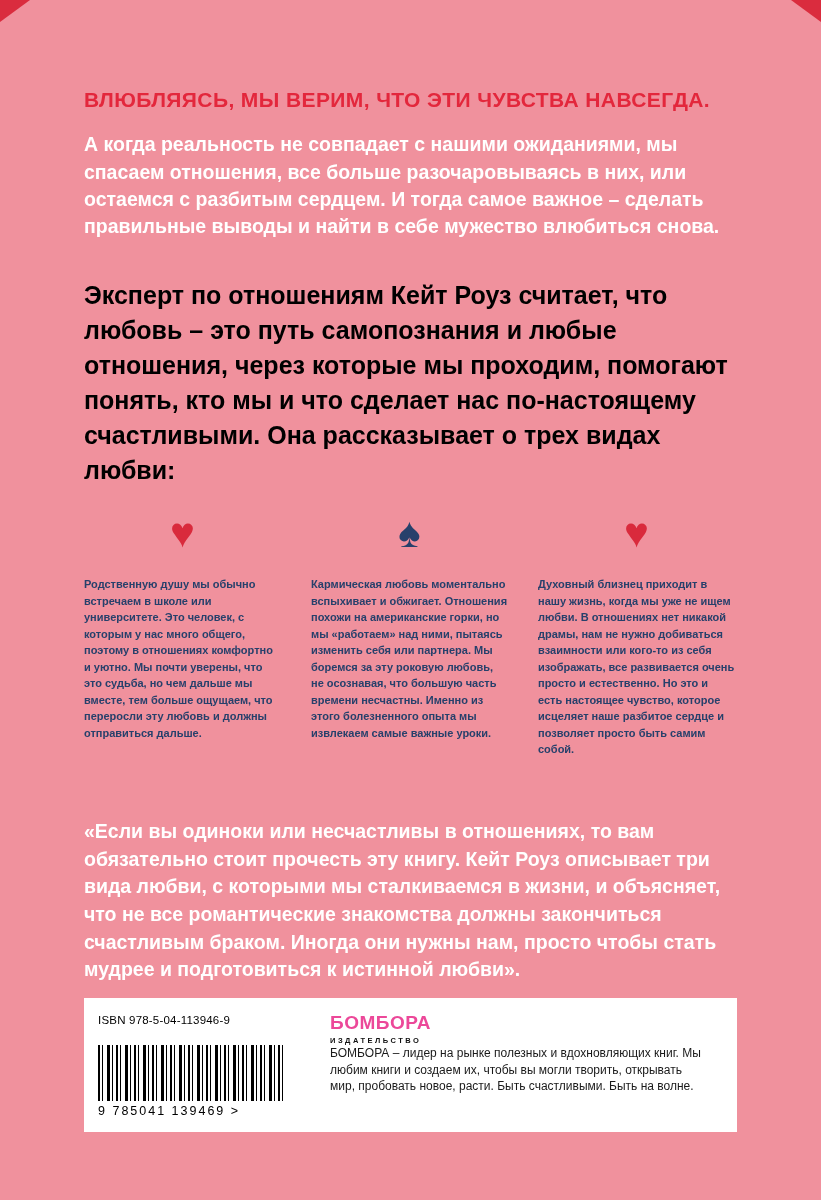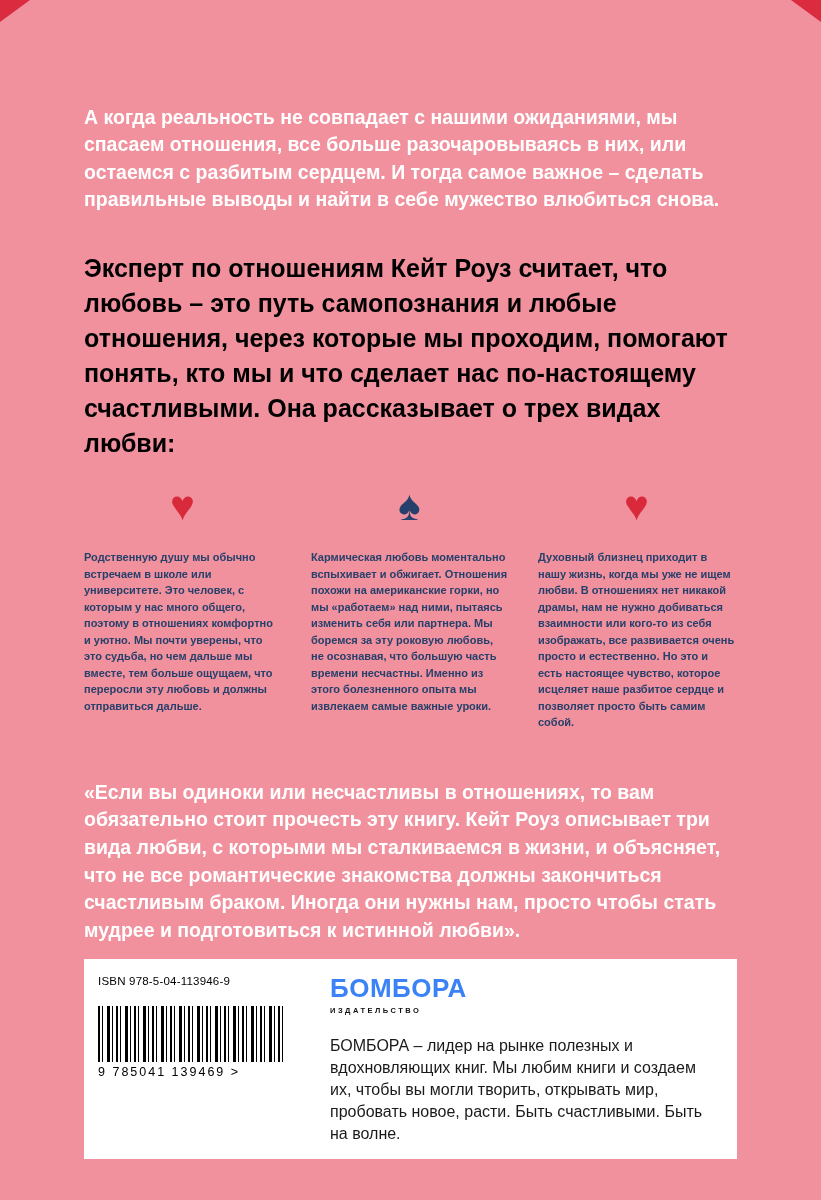--- a/index.html
+++ b/index.html
@@ -54,21 +54,21 @@
   .col-icon.navy { color:#27406b; }
   .col-text {
     margin-top:18px;
     color:#27406b;
     font-size:11px;
     font-weight:700;
     line-height:1.5;
   }
 
   .quote {
-    margin-top:48px;
+    margin-top:60px;
     color:#ffffff;
     font-size:19.5px;
     font-weight:700;
     line-height:1.42;
   }
   .attribution {
     margin-top:6px;
     text-align:right;
     color:#27406b;
     font-size:30px;
@@ -104,48 +104,49 @@
   }
   .digits {
     margin-top:3px;
     color:#000;
     font-size:12.5px;
     letter-spacing:2px;
     white-space:nowrap;
   }
   .pub-info { flex:1; color:#111; }
   .pub-name {
-    font-size:26px;
+    font-size:19px;
     font-weight:700;
     letter-spacing:0.5px;
-    color:#3b82f6;
+    color:#ec4899;
   }
   .pub-type {
     font-size:7.5px;
     font-weight:700;
     letter-spacing:2.5px;
     margin-top:2px;
     color:#111;
   }
   .pub-desc {
-    margin-top:20px;
-    font-size:16px;
+    margin-top:0;
+    font-size:12px;
     line-height:1.38;
     color:#1a1a1a;
     max-width:380px;
   }
 </style>
 </head>
 <body>
 
 <div class="corner left"></div>
 <div class="corner right"></div>
 
 <div class="page">
 
+  <div class="headline">ВЛЮБЛЯЯСЬ, МЫ ВЕРИМ, ЧТО ЭТИ ЧУВСТВА НАВСЕГДА.</div>
 
   <div class="intro">А когда реальность не совпадает с нашими ожиданиями, мы спасаем отношения, все больше разочаровываясь в них, или остаемся с разбитым сердцем. И тогда самое важное – сделать правильные выводы и найти в себе мужество влюбиться снова.</div>
 
   <div class="expert">Эксперт по отношениям Кейт Роуз считает, что любовь – это путь самопознания и любые отношения, через которые мы проходим, помогают понять, кто мы и что сделает нас по-настоящему счастливыми. Она рассказывает о трех видах любви:</div>
 
   <div class="columns">
     <div class="col">
       <div class="col-icon red">♥</div>
       <div class="col-text">Родственную душу мы обычно встречаем в школе или университете. Это человек, с которым у нас много общего, поэтому в отношениях комфортно и уютно. Мы почти уверены, что это судьба, но чем дальше мы вместе, тем больше ощущаем, что переросли эту любовь и должны отправиться дальше.</div>
     </div>

